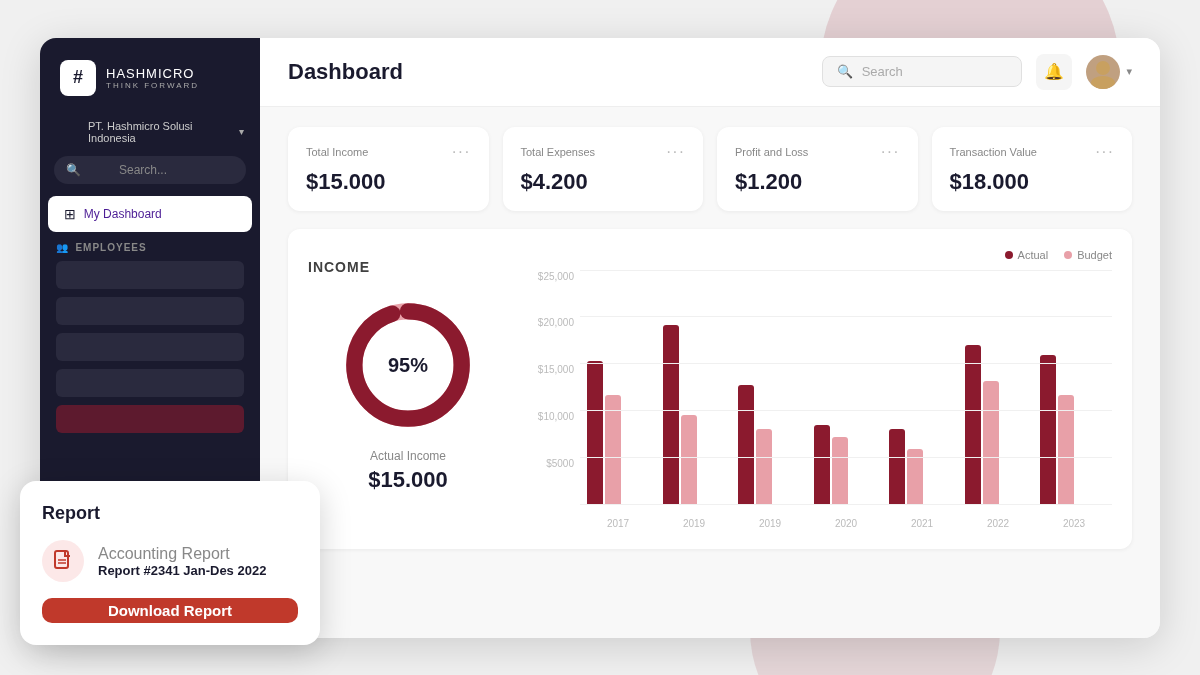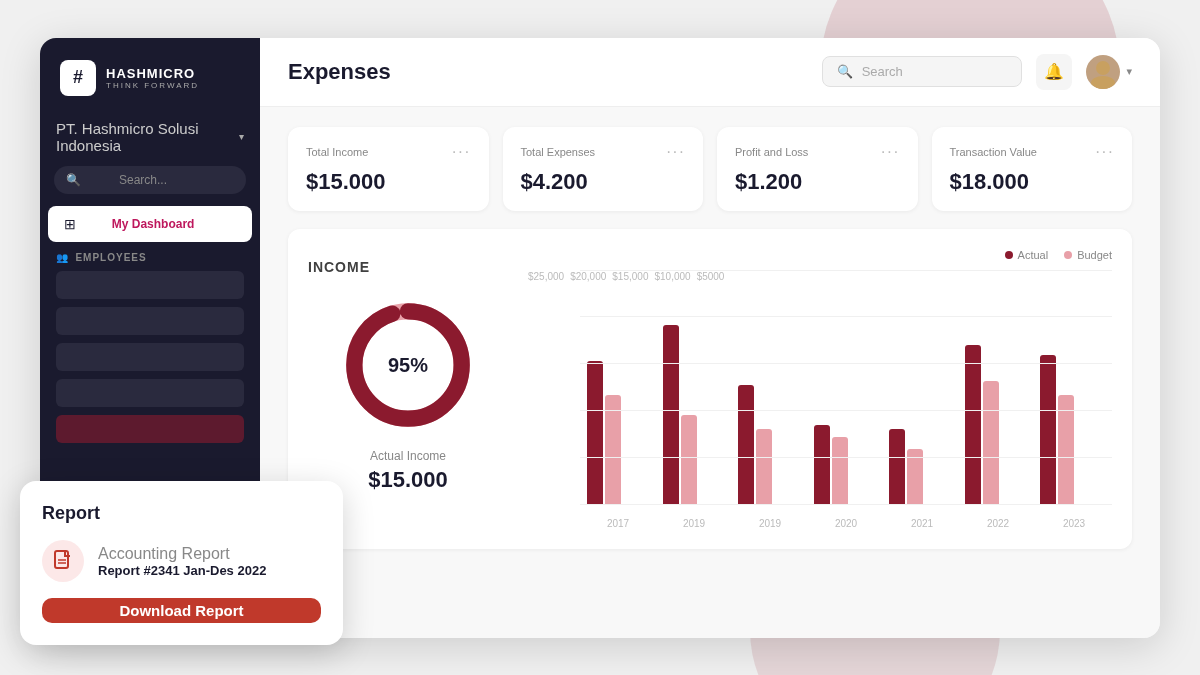--- a/index.html
+++ b/index.html
@@ -77,41 +77,42 @@
       font-size: 18px;
       font-weight: 900;
     }
     .logo-text {
       display: flex;
       flex-direction: column;
     }
     .logo-brand {
       color: #fff;
       font-size: 13px;
-      font-weight: 700;
+      font-weight: 400;
       letter-spacing: 1px;
     }
     .logo-tagline {
       color: #aaa;
       font-size: 8px;
       letter-spacing: 2px;
     }
 
     .sidebar-company {
       display: flex;
       align-items: center;
       justify-content: space-between;
       padding: 8px 16px;
       color: #ccc;
       font-size: 11px;
       margin-bottom: 4px;
     }
     .sidebar-company-name {
-      font-size: 15px;
+      font-size: 11px;
       color: #ccc;
+      margin-left: 32px;
     }
     .chevron-down {
       color: #aaa;
       font-size: 10px;
     }
 
     .sidebar-search {
       margin: 0 14px 12px;
       background: #2a2a3e;
       border-radius: 20px;
@@ -142,21 +143,21 @@
       padding: 10px 16px;
       cursor: pointer;
       border-radius: 8px;
       margin: 0 8px 2px;
     }
     .sidebar-nav-item.active {
       background: #fff;
       color: #1a1a2e;
     }
     .sidebar-nav-item.active .nav-icon { color: #1a1a2e; }
-    .sidebar-nav-item.active .nav-label { color: #be185d; font-weight: 700; margin-left: 28px; }
+    .sidebar-nav-item.active .nav-label { color: #4c1d95; font-weight: 400; }
 
     .nav-icon { color: #888; font-size: 14px; }
     .nav-label { color: #aaa; font-size: 12px; }
 
     .sidebar-section-label {
       display: flex;
       align-items: center;
       gap: 6px;
       padding: 8px 16px 4px;
       color: #888;
@@ -393,21 +394,21 @@
       padding-left: 55px;
       padding-bottom: 24px;
     }
     .y-axis {
       position: absolute;
       left: 0;
       top: 0;
       bottom: 24px;
       width: 52px;
       display: flex;
-      flex-direction: row;
+      flex-direction: column;
       justify-content: space-between;
     }
     .y-label {
       font-size: 10px;
       color: #bbb;
       text-align: right;
       padding-right: 6px;
     }
     .grid-lines {
       position: absolute;
@@ -447,21 +448,21 @@
       font-size: 10px;
       color: #bbb;
       text-align: center;
     }
 
     
     .report-popup {
       position: absolute;
       bottom: 30px;
       left: 20px;
-      width: 323px;
+      width: 300px;
       background: #fff;
       border-radius: 16px;
       padding: 22px;
       box-shadow: 0 8px 32px rgba(0,0,0,0.18);
       z-index: 10;
     }
     .report-popup-title {
       font-size: 18px;
       font-weight: 700;
       color: #1a1a2e;
@@ -548,21 +549,21 @@
     <div class="sidebar-skeleton"></div>
     <div class="sidebar-skeleton"></div>
     <div class="sidebar-skeleton"></div>
     <div class="sidebar-skeleton"></div>
     <div class="sidebar-skeleton" style="background:#8b1a2e; opacity:0.6;"></div>
   </div>
 
   <div class="main-content">
 
     <div class="header">
-      <h1 class="header-title">Expenses</h1>
+      <h1 class="header-title">Dashboard</h1>
       <div class="header-right">
         <div class="search-bar">
           <span class="search-bar-icon">🔍</span>
           <input type="text" placeholder="Search" style="">
         </div>
         <div class="bell-btn">
           <span>🔔</span>
         </div>
         <div class="avatar-btn">
           <div class="avatar">

